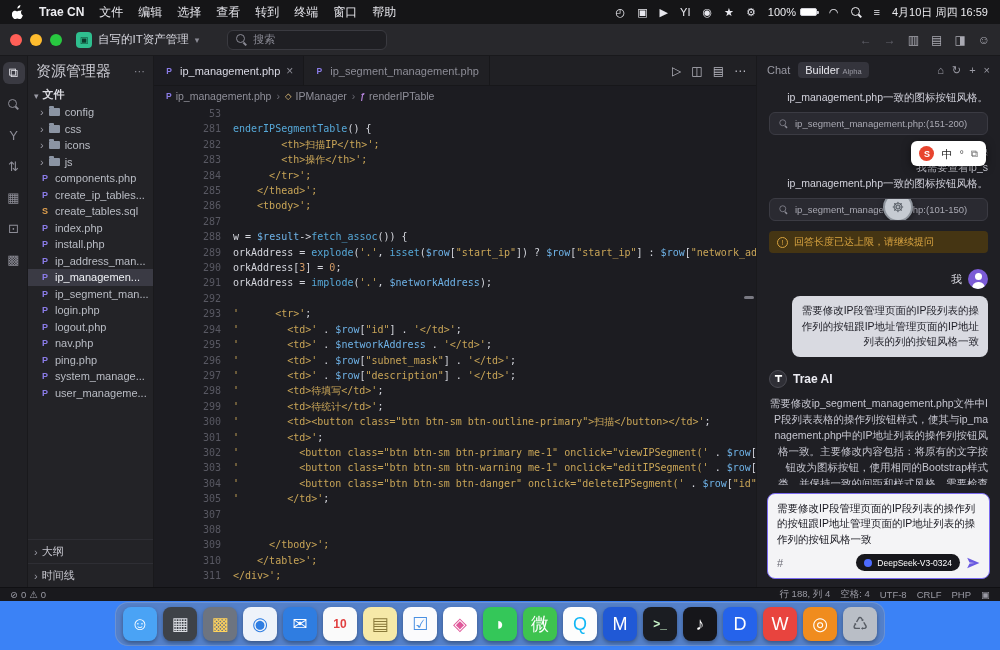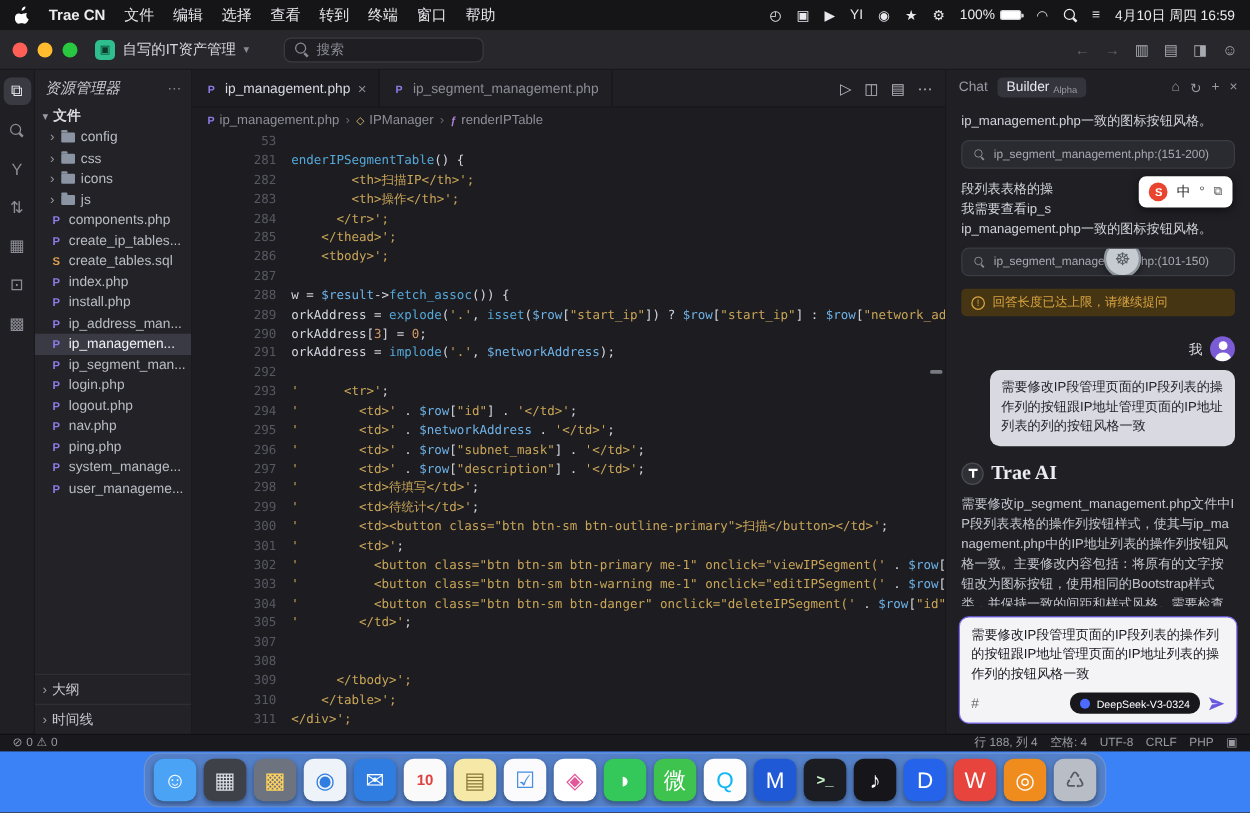--- a/index.html
+++ b/index.html
@@ -38,21 +38,21 @@
   .body{flex:1;display:flex;min-height:0;}
 
   
   .activitybar{width:28px;background:#202024;border-right:1px solid #19191c;display:flex;flex-direction:column;align-items:center;padding-top:6px;gap:9px;}
   .act-ico{width:22px;height:22px;display:flex;align-items:center;justify-content:center;color:#8d8d97;font-size:13px;border-radius:6px;}
   .act-ico.active{background:#3a3a42;color:#e8e8ee;}
 
   
   .explorer{width:126px;background:#232327;border-right:1px solid #19191c;position:relative;font-size:11px;color:#b9bcc4;overflow:hidden;}
   .exp-head{display:flex;align-items:center;justify-content:space-between;padding:6px 8px 4px 8px;color:#c9c9d1;}
-  .exp-title{font-size:12px;font-style:italic;}
+  .exp-title{font-size:15px;}
   .exp-more{color:#8a8a94;}
   .sec-row{display:flex;align-items:center;gap:4px;padding:2px 6px;font-weight:bold;color:#dcdce2;}
   .twisty-open::before{content:"▾";font-size:9px;color:#9a9aa4;}
   .twisty-closed::before{content:"›";font-size:11px;color:#9a9aa4;}
   .tree-row{display:flex;align-items:center;gap:5px;height:16.5px;padding:0 6px 0 12px;white-space:nowrap;overflow:hidden;}
   .tree-row.selected{background:#3a3a44;color:#eef0f4;}
   .folder-ico{width:11px;height:8px;background:#8b94a3;border-radius:1px;position:relative;flex:0 0 11px;}
   .folder-ico::before{content:"";position:absolute;top:-2px;left:0;width:5px;height:2px;background:#8b94a3;border-radius:1px 1px 0 0;}
   .ficon{flex:0 0 10px;font-size:9px;font-weight:bold;text-align:center;}
   .ficon.php{color:#8b7ce8;}
@@ -82,21 +82,21 @@
   .tok-num{color:#d19a66;}
   .scroll-mark{position:absolute;right:2px;top:240px;width:10px;height:3px;background:#797982;border-radius:2px;}
 
   
   .chat{width:244px;background:#1f1f24;border-left:1px solid #19191c;display:flex;flex-direction:column;font-size:10.5px;color:#c9c9d3;}
   .chat-head{height:28px;display:flex;align-items:center;gap:8px;padding:0 10px;flex:0 0 28px;}
   .chat-tab{color:#9a9aa4;font-size:11px;}
   .builder-pill{background:#34343c;border-radius:4px;padding:2px 7px;color:#e8e8ee;font-size:11px;display:flex;align-items:flex-end;gap:3px;}
   .builder-pill .badge{font-size:7.5px;color:#9a9aa4;}
   .chat-head-icons{margin-left:auto;display:flex;gap:8px;color:#9a9aa4;font-size:11px;}
-  .chat-scroll{flex:1;overflow:hidden;padding:6px 12px 0 12px;}
+  .chat-scroll{flex:1;overflow:hidden;padding:6px 12px 0 12px;text-align:right;}
   .hist-line{color:#d2d2dc;line-height:15px;}
   .chip{margin-top:7px;height:23px;background:#2a2a31;border:1px solid #3b3b43;border-radius:6px;display:flex;align-items:center;gap:6px;
     padding:0 8px;color:#a9a9b3;font-size:9.5px;white-space:nowrap;overflow:hidden;position:relative;}
   .chip .icon-search{transform:scale(.75);color:#8f8f99;}
   .para{margin-top:8px;position:relative;line-height:16px;color:#d2d2dc;}
   .popup{position:absolute;top:-2px;right:2px;background:#ffffff;border-radius:6px;height:25px;display:flex;align-items:center;gap:7px;
     padding:0 8px;box-shadow:0 2px 8px rgba(0,0,0,.5);color:#333;}
   .popup .s-logo{width:15px;height:15px;border-radius:50%;background:#e8442e;color:#fff;font-size:9px;font-weight:bold;display:flex;align-items:center;justify-content:center;}
   .popup .p-lang{font-size:11px;color:#222;}
   .popup .p-deg{font-size:11px;color:#555;}
@@ -105,21 +105,21 @@
     display:flex;align-items:center;justify-content:center;color:#565c64;font-size:14px;box-shadow:0 2px 6px rgba(0,0,0,.4);}
   .warnbar{margin-top:10px;height:22px;background:#453513;border-radius:4px;display:flex;align-items:center;gap:6px;padding:0 8px;color:#d9a440;font-size:10px;}
   .warn-ico{width:11px;height:11px;border:1px solid #d9a440;border-radius:50%;display:flex;align-items:center;justify-content:center;font-size:7.5px;flex:0 0 11px;}
   .user-row{margin-top:16px;display:flex;align-items:center;justify-content:flex-end;gap:6px;color:#dcdce4;font-size:11px;}
   .avatar{width:20px;height:20px;border-radius:50%;background:#7b5bd6;position:relative;overflow:hidden;flex:0 0 20px;}
   .avatar::before{content:"";position:absolute;width:7px;height:7px;border-radius:50%;background:#fff;left:6.5px;top:3.5px;}
   .avatar::after{content:"";position:absolute;width:13px;height:8px;border-radius:6px 6px 0 0;background:#fff;left:3.5px;bottom:-1px;}
   .user-bubble{margin:7px 0 0 auto;width:196px;background:#d9dae1;border-radius:8px;padding:7px 9px;color:#1e1e26;line-height:15.5px;}
   .ai-row{margin-top:13px;display:flex;align-items:center;gap:6px;}
   .ai-logo{width:18px;height:18px;border-radius:50%;background:#2f2f36;border:1px solid #4a4a52;display:flex;align-items:center;justify-content:center;flex:0 0 18px;}
-  .ai-name{font-weight:bold;color:#ebebf2;font-size:16px;font-family:Liberation Serif, serif;}
+  .ai-name{font-weight:bold;color:#ebebf2;font-size:12px;}
   .ai-para{margin-top:7px;color:#c6c6d0;line-height:16px;word-break:break-all;}
   .chat-input{flex:0 0 auto;margin:8px 10px 8px 10px;background:#f4f4f6;border:1.5px solid #7a6af0;border-radius:8px;padding:7px 9px;}
   .ci-text{color:#17171f;line-height:15.5px;word-break:break-all;}
   .ci-foot{margin-top:7px;display:flex;align-items:center;gap:6px;}
   .ci-hash{color:#6a6a74;font-size:11px;}
   .model-pill{margin-left:auto;background:#17171c;border-radius:9px;height:17px;display:flex;align-items:center;gap:5px;padding:0 8px;color:#fff;font-size:8.5px;}
   .model-dot{width:8px;height:8px;border-radius:50%;background:#4d6bfe;}
   .send-btn{display:flex;align-items:center;}
 
   

